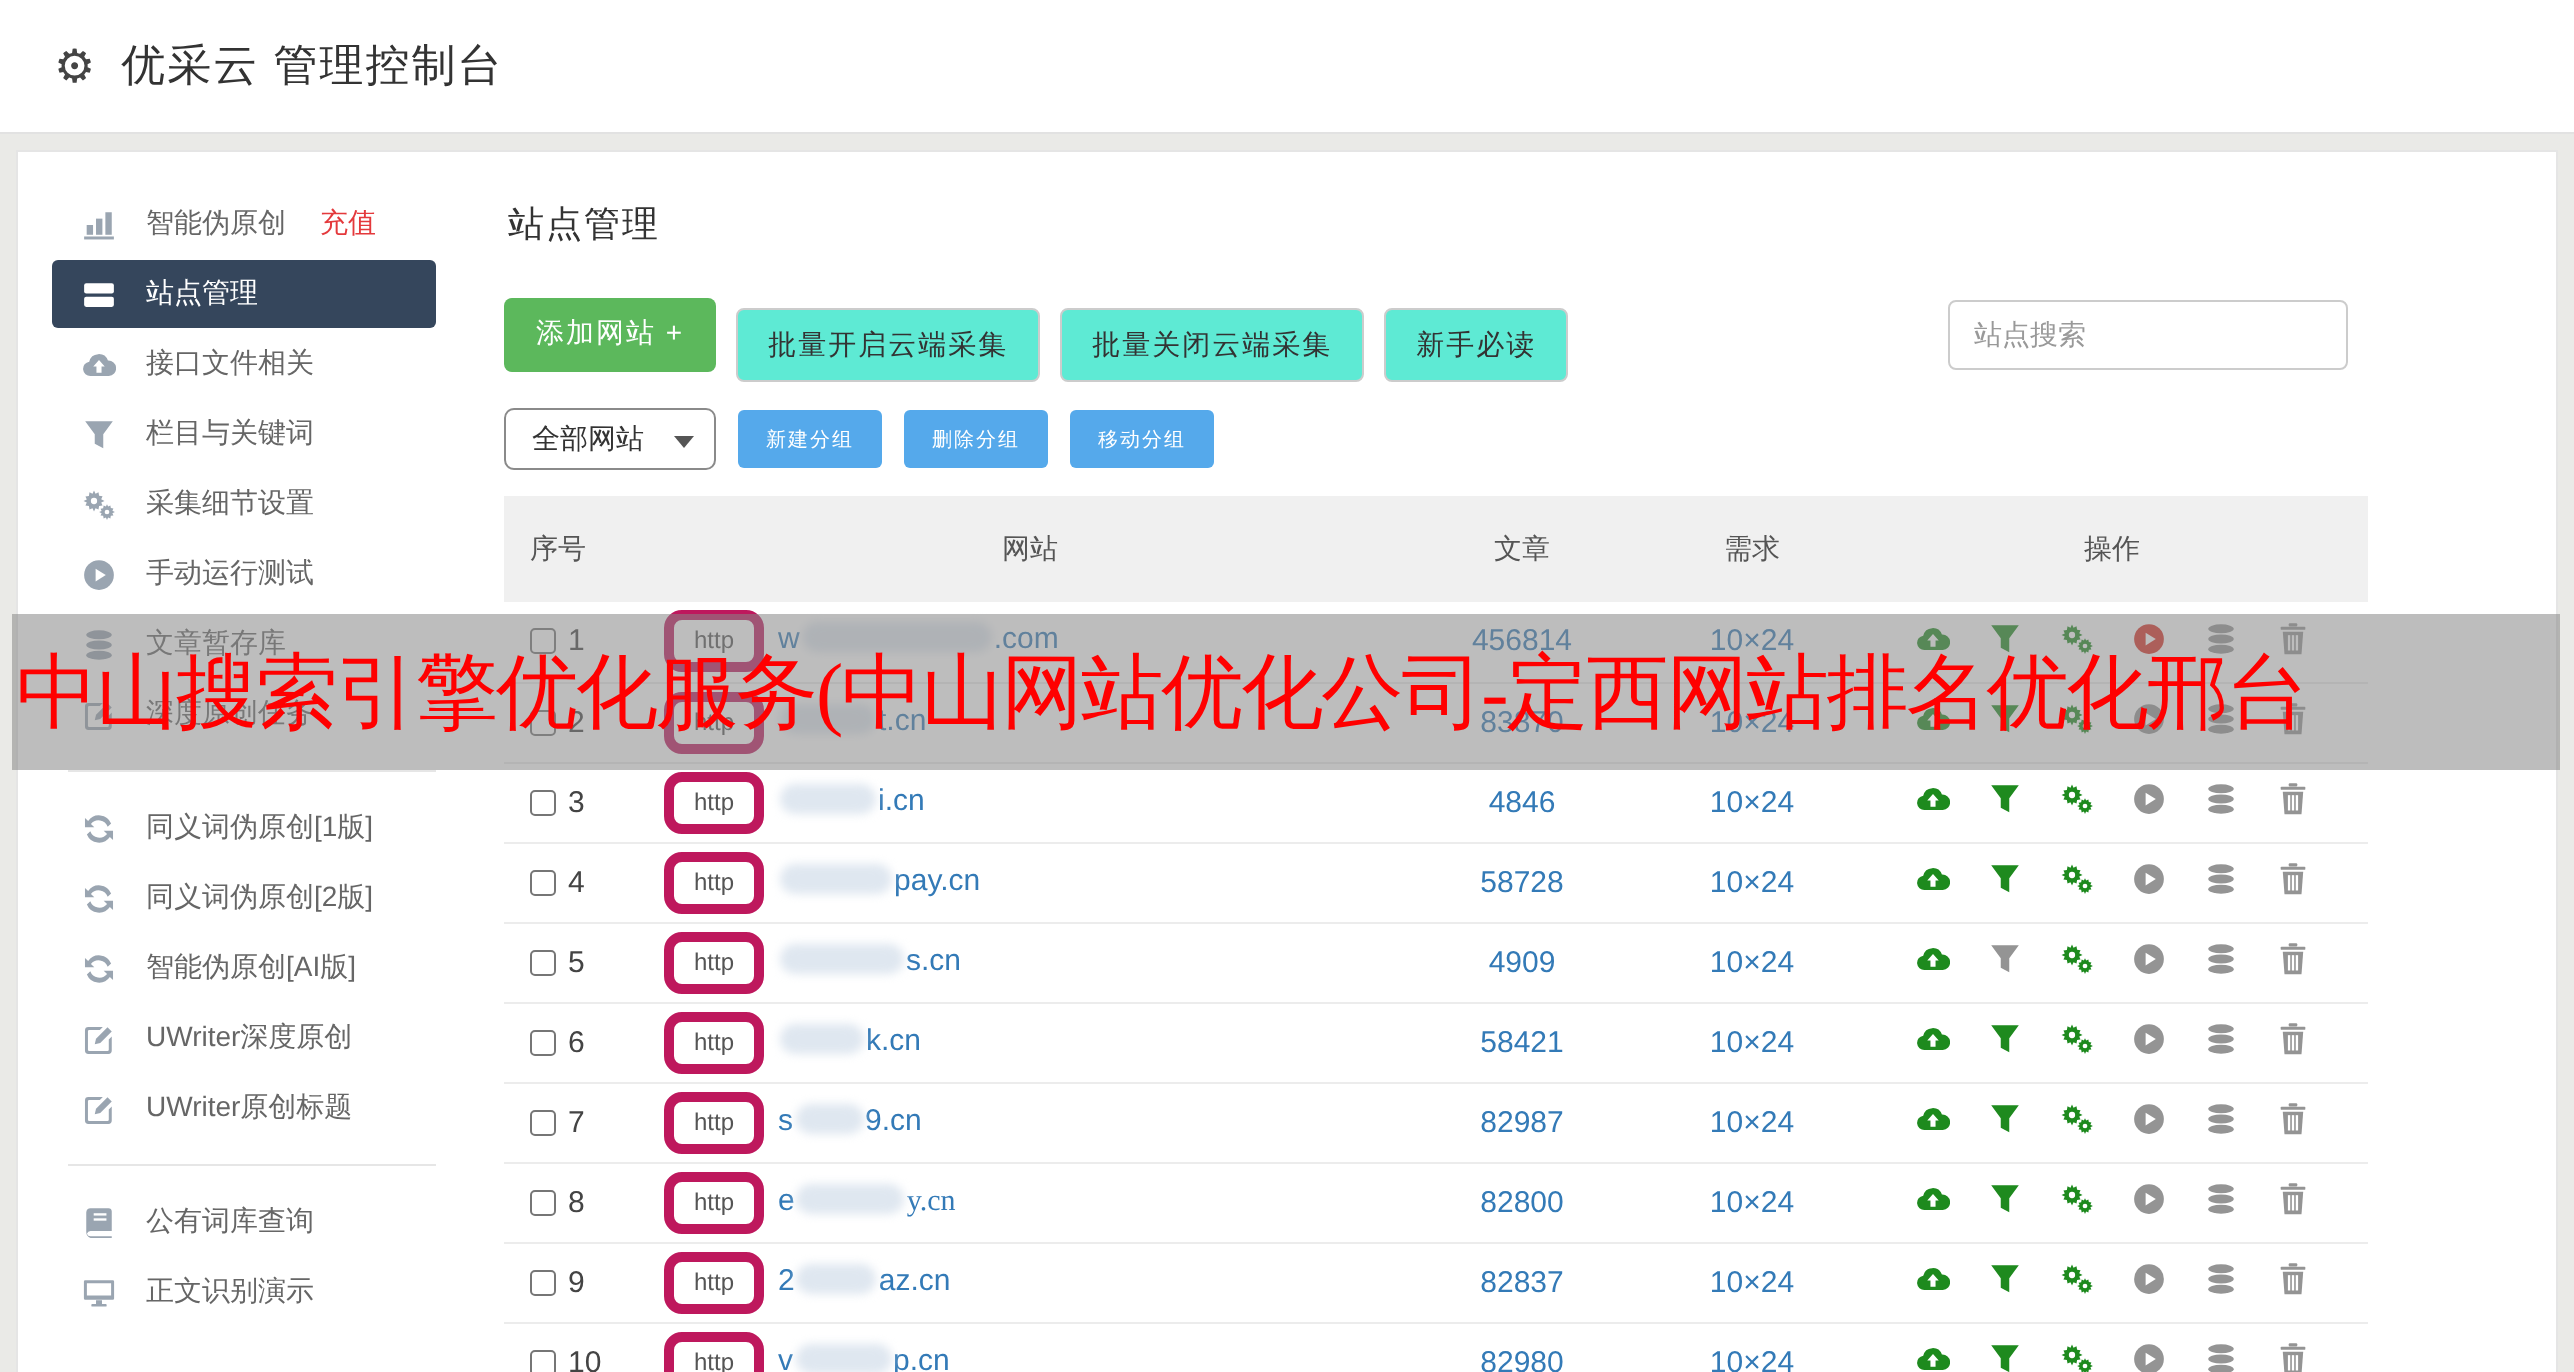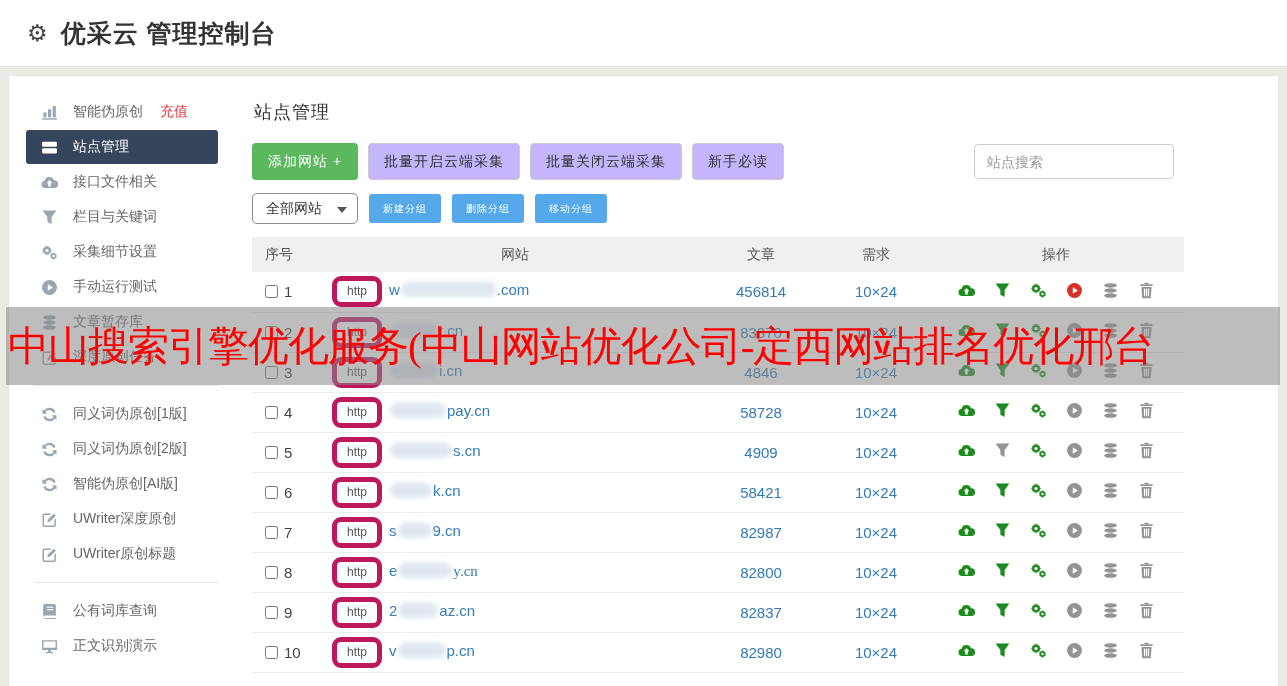--- a/index.html
+++ b/index.html
@@ -11,21 +11,21 @@
     position: relative;
   }
   svg.defs { position: absolute; width: 0; height: 0; }
 
   
   .app-header {
     height: 67px; background: #fff; border-bottom: 1px solid #e2e2e2;
     display: flex; align-items: center; padding-left: 27px; gap: 13px;
   }
   .app-header .gear { font-size: 23px; color: #444; line-height: 1; }
-  .app-header h1 { font-size: 25px; font-weight: 700; color: #333; letter-spacing: 1px; }
+  .app-header h1 { font-size: 22px; font-weight: 400; color: #333; letter-spacing: 1px; }
 
   
   .panel {
     position: absolute; left: 8px; right: 8px; top: 75px; bottom: -20px;
     background: #fff; border: 1px solid #e5e5e5; display: flex;
   }
 
   
   .sidebar { width: 233px; padding-top: 18px; flex-shrink: 0; }
   .side-item {
@@ -43,21 +43,21 @@
   
   .content { padding: 22px 0 0 10px; width: 942px; }
   .page-title { font-size: 18px; font-weight: 400; color: #333; margin: 2px 0 19px 2px; letter-spacing: 1px; }
 
   .toolbar { display: flex; align-items: center; gap: 10px; margin-bottom: 13px; }
   .btn {
     font-family: Liberation Sans, sans-serif; font-size: 14px; border: 1px solid transparent;
     border-radius: 4px; height: 37px; padding: 0 15px; cursor: pointer; letter-spacing: 1px;
   }
   .btn.green { background: var(--green_button); color: #fff; }
-  .btn.plain { background: #c4b5fd; border-color: #ccc; color: #333; }
+  .btn.plain { background: #5eead4; border-color: #ccc; color: #333; margin-top: 11px; }
   .search {
     margin-left: auto; margin-right: 10px; width: 200px; height: 35px;
     border: 1px solid #ccc; border-radius: 4px; padding: 0 12px;
     font-family: inherit; font-size: 14px; color: #333; outline: none;
   }
   .search::placeholder { color: #999; }
 
   .groupbar { display: flex; align-items: center; gap: 11px; margin-bottom: 13px; }
   .select {
     width: 106px; height: 31px; border: 1px solid #8a8a8a; border-radius: 5px;
@@ -67,21 +67,21 @@
   .select .chev {
     width: 0; height: 0; border-left: 5px solid transparent; border-right: 5px solid transparent;
     border-top: 6px solid #555; margin-top: 2px;
   }
   .btn.blue { background: var(--blue_button); color: #fff; height: 29px; font-size: 10px; padding: 0 13px; border-radius: 3px; }
 
   
   table { border-collapse: collapse; width: 932px; table-layout: fixed; }
   col.c1 { width: 80px; } col.c2 { width: 366px; } col.c3 { width: 126px; }
   col.c4 { width: 104px; } col.c5 { width: 256px; }
-  thead tr { background: #f0f0f0; height: 35px; }
+  thead tr { background: #f0f0f0; height: 53px; }
   th { font-weight: 400; font-size: 14px; color: #555; text-align: center; }
   th:first-child { text-align: left; padding-left: 13px; }
   tbody tr { height: 40px; border-bottom: 1px solid #ececec; }
   td { font-size: 14px; vertical-align: middle; }
   .c-num { padding-left: 13px; }
   .c-num label { display: flex; align-items: center; gap: 6px; color: #444; font-size: 15px; }
   .c-num input { width: 13px; height: 13px; cursor: pointer; }
   .http-badge {
     display: inline-block; border: 5px solid #be185d; border-radius: 9px;
     padding: 4px 10px 5px; font-size: 12px; color: #555; background: #fff;

